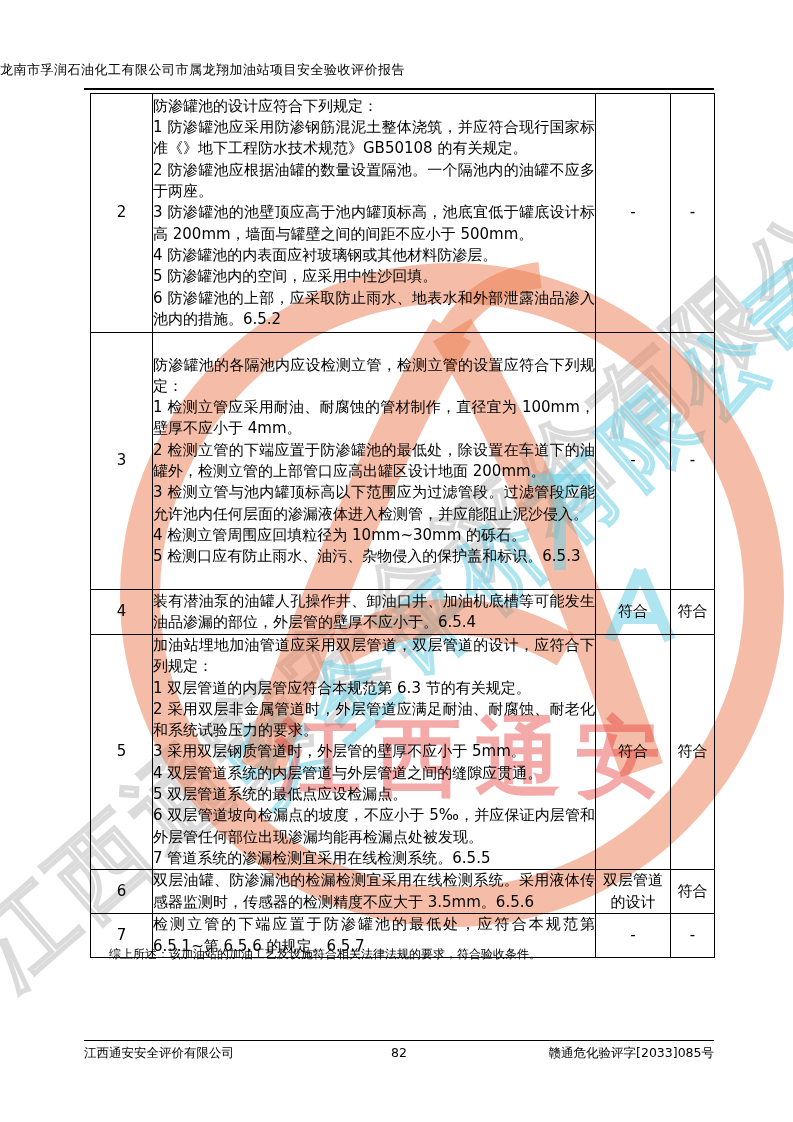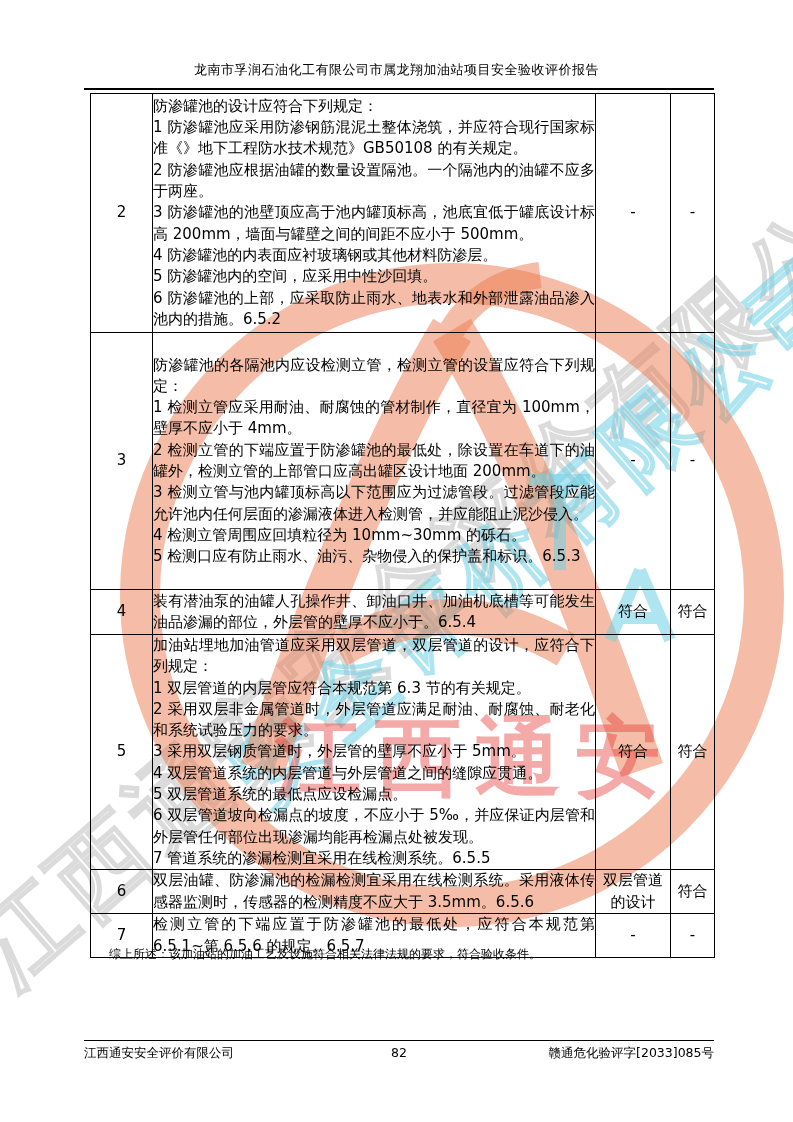--- a/index.html
+++ b/index.html
@@ -37,21 +37,21 @@
     left:275px;top:700px;
     font-size:86px;font-weight:bold;
     letter-spacing:14px;
     color:rgba(226,52,47,0.42);
     white-space:nowrap;
   }
   
   .content{position:relative;z-index:1;}
   .header-title{
     position:absolute;top:61px;left:0;width:100%;
-    text-align:center;font-size:13px;letter-spacing:0.5px;
+    font-size:13px;letter-spacing:0.5px;
   }
   .header-rule{
     position:absolute;top:88px;left:84px;width:630px;
     border-top:2px solid #000;
   }
   table.main{
     position:absolute;top:93px;left:90px;
     width:624px;
     border-collapse:collapse;table-layout:fixed;
   }

